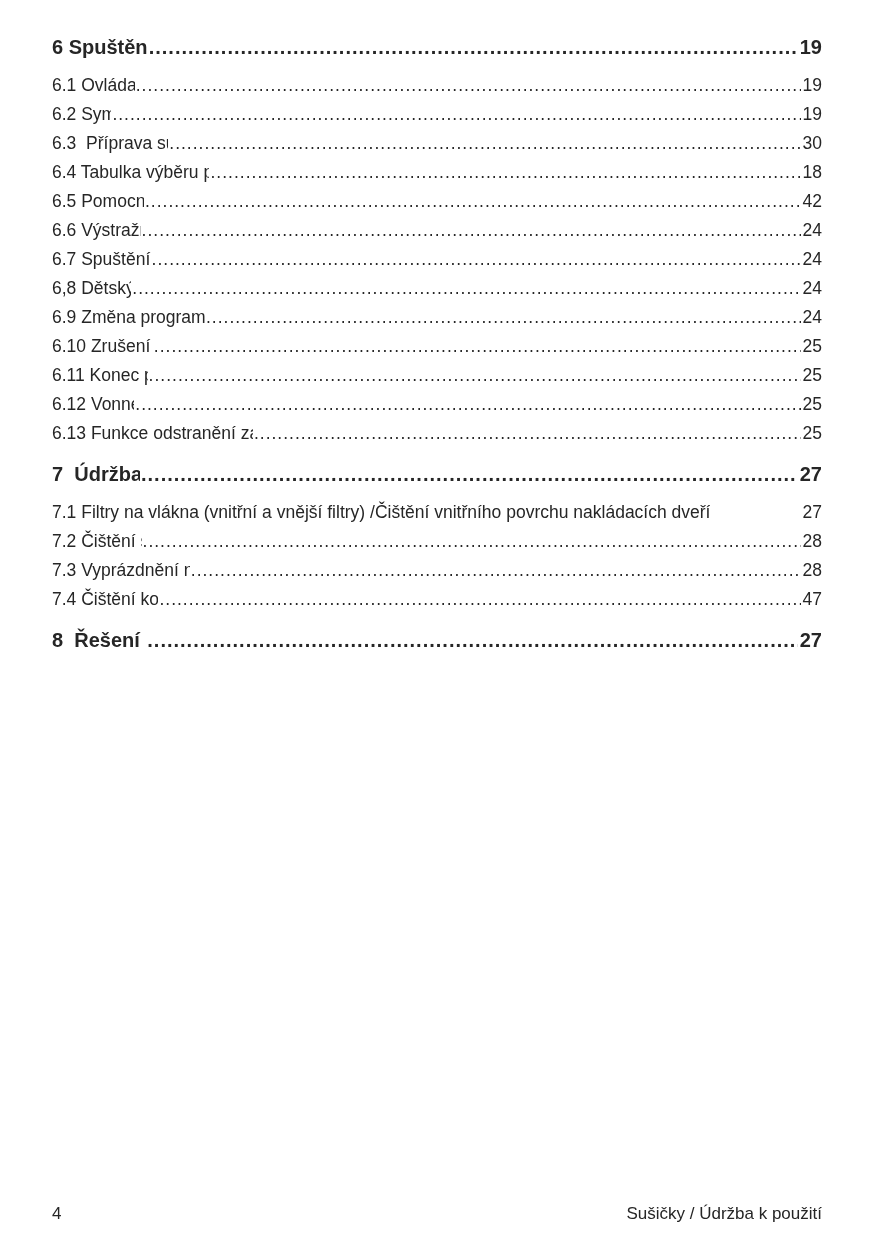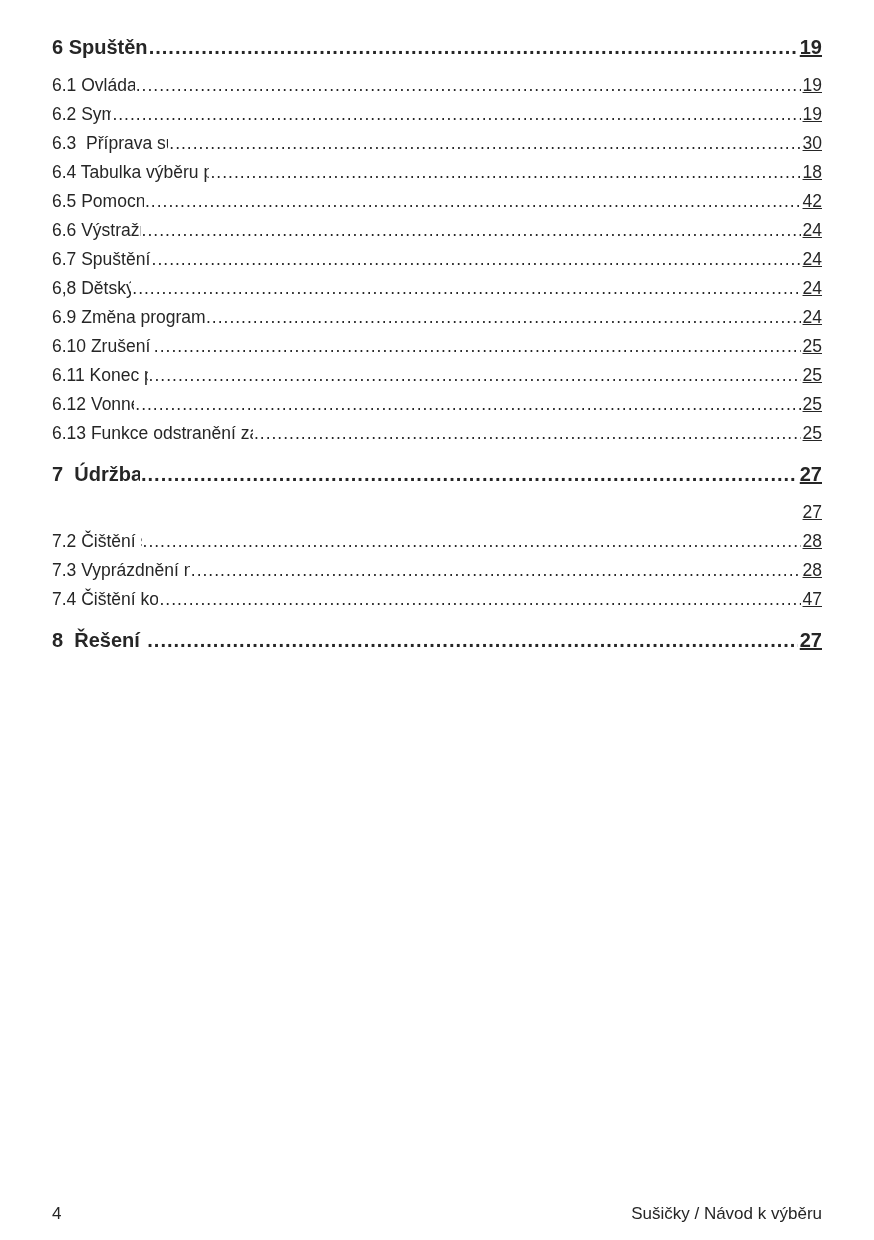--- a/index.html
+++ b/index.html
@@ -44,21 +44,21 @@
     min-width: 0;
     overflow: hidden;
     white-space: nowrap;
     margin: 0 2px 0 1px;
   }
   .toc-leader::after {
     content: "........................................................................................................................................................................................................";
     letter-spacing: 1px;
   }
   .toc-row.no-leader .toc-leader::after { content: ""; }
-  .toc-page { flex: 0 0 auto; text-decoration: underline; }
+  .toc-page { flex: 0 0 auto; }
   .footer {
     position: absolute;
     left: 52px;
     right: 52px;
     bottom: 16px;
     display: flex;
     justify-content: space-between;
     align-items: baseline;
     font-size: 17px;
   }
@@ -138,20 +138,21 @@
       <span class="toc-label">6.13 Funkce odstranění zápachu a přehybů SteamCure</span>
       <span class="toc-leader"></span>
       <span class="toc-page">25</span>
     </div>
       <div class="toc-row heading">
       <span class="toc-label">7  Údržba a čištění</span>
       <span class="toc-leader"></span>
       <span class="toc-page">27</span>
     </div>
       <div class="toc-row no-leader">
+      <span class="toc-label">7.1 Filtry na vlákna (vnitřní a vnější filtry) /Čištění vnitřního povrchu nakládacích dveří</span>
       <span class="toc-leader"></span>
       <span class="toc-page">27</span>
     </div>
       <div class="toc-row">
       <span class="toc-label">7.2 Čištění snímače </span>
       <span class="toc-leader"></span>
       <span class="toc-page">28</span>
     </div>
       <div class="toc-row">
       <span class="toc-label">7.3 Vyprázdnění nádržky na vodu </span>
@@ -165,16 +166,16 @@
     </div>
       <div class="toc-row heading">
       <span class="toc-label">8  Řešení problémů </span>
       <span class="toc-leader"></span>
       <span class="toc-page">27</span>
     </div>
     </div>
 
   <div class="footer">
     <span>4</span>
-    <span>Sušičky / Návod k výběru</span>
+    <span>Sušičky / Údržba k použití</span>
   </div>
 
 </div>
 
 </body></html>

